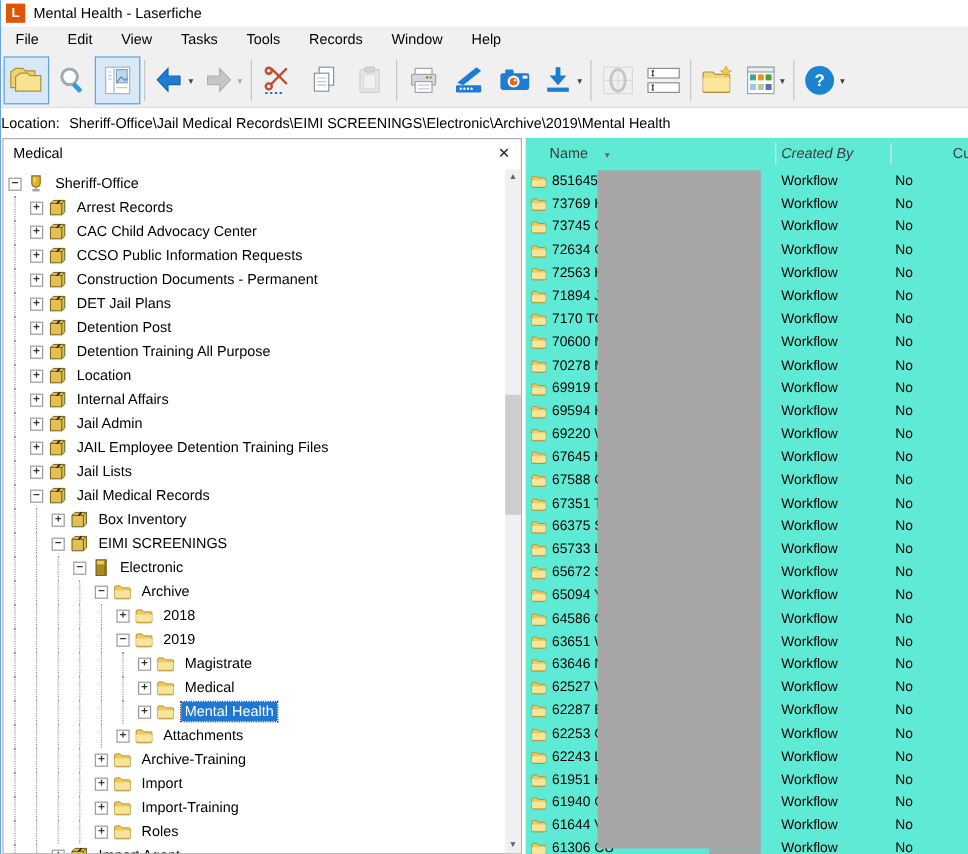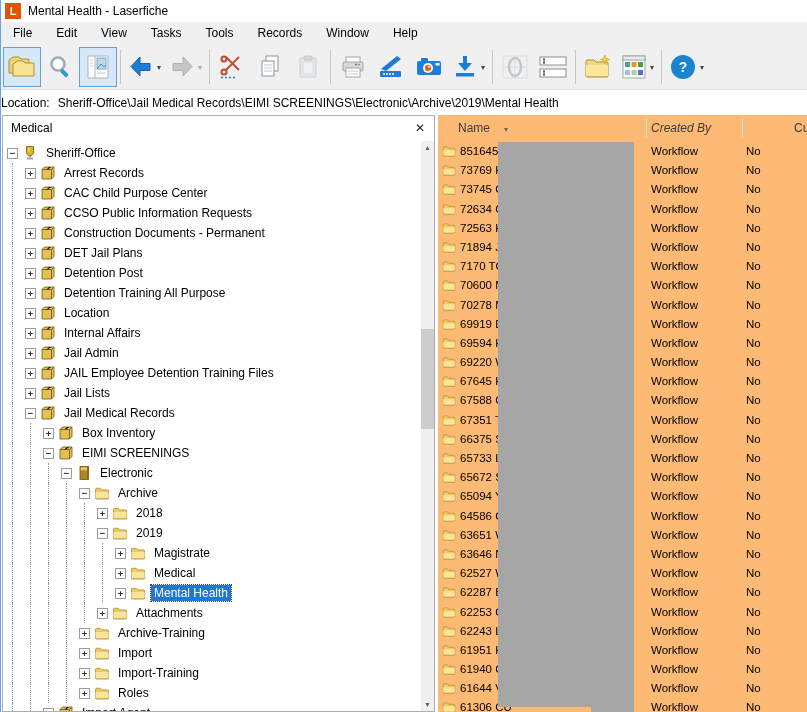--- a/index.html
+++ b/index.html
@@ -46,21 +46,21 @@
   .trow { height:20px; display:flex; align-items:center; padding-left:4px; }
   .tg { display:inline-block; width:18px; height:20px; flex:none; }
   .tg::before { content:""; display:block; width:0; height:20px; border-left:1px dotted #9a9a9a; margin-left:5px; }
   .exp { width:11px; height:11px; flex:none; border:1px solid #9C9C9C; background:#fff;
          font:bold 9px/9px "DejaVu Sans Mono", monospace; text-align:center; color:#333; margin-right:4px; }
   .ticon { width:16px; height:16px; flex:none; margin-right:5px; display:flex; align-items:center; }
   .tlabel { padding:1px 3px; }
   .trow.selected .tlabel { background:#1E77D3; color:#fff; outline:1px dotted #444; outline-offset:0px; }
 
   
-  .list-panel { position:absolute; left:437px; top:0; width:370px; height:597px; background:#fdba74; }
+  .list-panel { position:absolute; left:437px; top:0; width:370px; height:597px; background:#5eead4; }
   .list-header { position:relative; height:27px; color:#3c3c3c; }
   .hcell { position:absolute; top:6px; }
   .hsort { font-size:8px; color:#666; margin-left:14px; }
   .hsep { position:absolute; top:4px; width:1px; height:18px; background:#E2E2E2; }
   .rows { position:absolute; top:27px; left:0; right:0; bottom:0; overflow:hidden; font-size:11.5px; }
   .lrow { height:19.2px; position:relative; }
   .lficon { position:absolute; left:4px; top:2px; }
   .lname { position:absolute; left:22px; top:0; width:186px; line-height:19.2px; white-space:nowrap; overflow:hidden; }
   .lcreated { position:absolute; left:213px; top:0; line-height:19.2px; }
   .lcutoff { position:absolute; left:308px; top:0; line-height:19.2px;text-align:right; }
@@ -339,21 +339,21 @@
             <span class="tg"></span>
             <span class="exp">+</span>
             <span class="ticon">
               <svg width="16" height="16" viewBox="0 0 16 16">
                 <path d="M2 4.5 4.5 2H14v9.5L11.5 14H2z" fill="#E2C054" stroke="#6E5511" stroke-width=".8"></path>
                 <path d="M2 4.5h9.5V14" fill="none" stroke="#6E5511" stroke-width=".8"></path>
                 <path d="M11.5 4.5 14 2" stroke="#6E5511" stroke-width=".8"></path>
                 <path d="M6.5 4.5 9 2h1.8L8.3 4.5z" fill="#151515"></path>
               </svg>
             </span>
-            <span class="tlabel">CAC Child Purpose Center</span>
+            <span class="tlabel">CAC Child Advocacy Center</span>
           </div>
           <div class="trow">
             <span class="tg"></span>
             <span class="exp">+</span>
             <span class="ticon">
               <svg width="16" height="16" viewBox="0 0 16 16">
                 <path d="M2 4.5 4.5 2H14v9.5L11.5 14H2z" fill="#E2C054" stroke="#6E5511" stroke-width=".8"></path>
                 <path d="M2 4.5h9.5V14" fill="none" stroke="#6E5511" stroke-width=".8"></path>
                 <path d="M11.5 4.5 14 2" stroke="#6E5511" stroke-width=".8"></path>
                 <path d="M6.5 4.5 9 2h1.8L8.3 4.5z" fill="#151515"></path>

